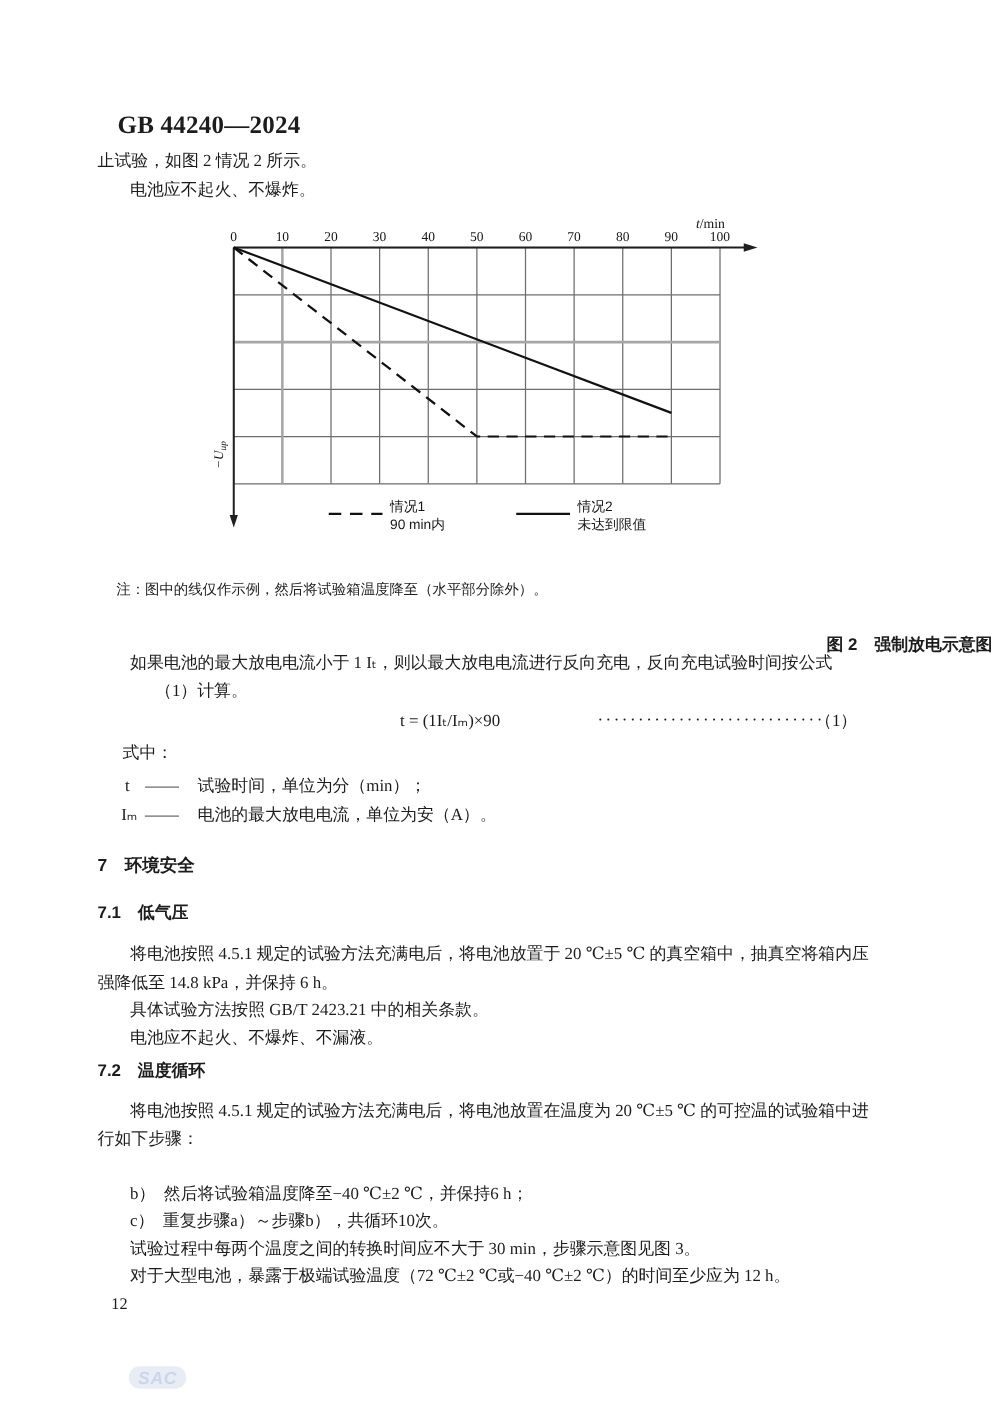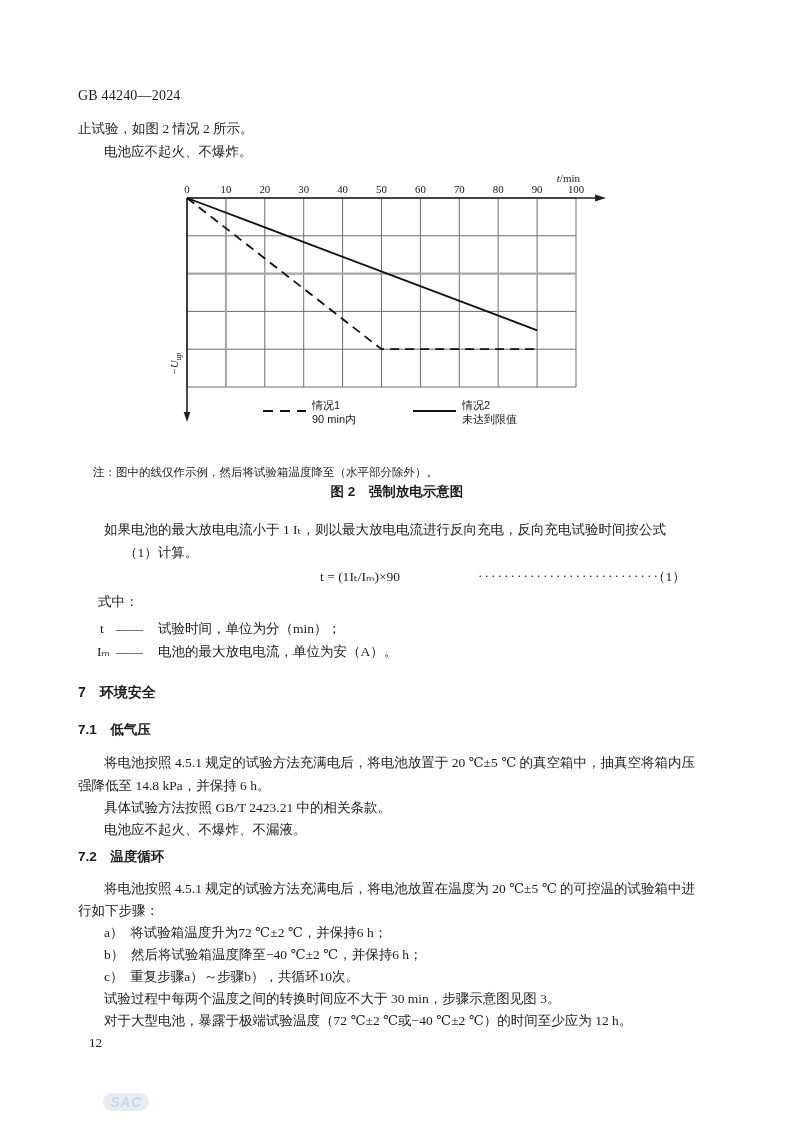--- a/index.html
+++ b/index.html
@@ -1,22 +1,22 @@
 <!DOCTYPE html>
 <html><head>
 <meta charset="utf-8">
 <style>
   html,body{margin:0;padding:0;background:#ffffff;}
   .page{position:relative;width:794px;height:1123px;background:#ffffff;overflow:hidden;
         font-family:"Liberation Serif","DejaVu Serif",serif;color:#1c1c1c;}
   .ln{position:absolute;white-space:pre;font-size:13.5px;line-height:1.2;}
   .small{font-size:11.5px;}
   .hd{font-family:"Liberation Sans","DejaVu Sans",sans-serif;font-weight:bold;}
-  .hdr{font-weight:normal;font-size:14px;letter-spacing:.2px;}
-  .center{left:0;width:794px;text-align:center;}
+  .hdr{font-weight:bold;font-size:20px;letter-spacing:.2px;margin-left:16px;}
+  .center{left:0;width:794px;text-align:right;margin-top:24px;}
   .var{font-family:"Liberation Serif","DejaVu Sans",serif;}
   .dots{letter-spacing:2px;overflow:hidden;display:inline-block;}
   .pgnum{font-size:13px;}
   .sac{position:absolute;left:103px;top:1093px;width:46px;height:18px;background:#e8edf5;
        border-radius:14px;display:flex;align-items:center;justify-content:center;
        color:#ccd6ea;font:italic bold 14px "Liberation Sans","DejaVu Sans",sans-serif;letter-spacing:.5px;}
   svg text{fill:#161616;}
   .tick{font:10.8px "Liberation Serif","DejaVu Serif",serif;}
   .axlab{font:italic 11px "Liberation Serif","DejaVu Serif",serif;}
   .axunit{font-style:normal;}
@@ -112,21 +112,20 @@
 
   <div class="ln hd" style="left:78px;top:722px;">7.1　低气压</div>
   <div class="ln" style="left:104px;top:755px;">将电池按照 4.5.1 规定的试验方法充满电后，将电池放置于 20 ℃±5 ℃ 的真空箱中，抽真空将箱内压</div>
   <div class="ln" style="left:78px;top:778px;">强降低至 14.8 kPa，并保持 6 h。</div>
   <div class="ln" style="left:104px;top:800px;">具体试验方法按照 GB/T 2423.21 中的相关条款。</div>
   <div class="ln" style="left:104px;top:822px;">电池应不起火、不爆炸、不漏液。</div>
 
   <div class="ln hd" style="left:78px;top:849px;">7.2　温度循环</div>
   <div class="ln" style="left:104px;top:881px;">将电池按照 4.5.1 规定的试验方法充满电后，将电池放置在温度为 20 ℃±5 ℃ 的可控温的试验箱中进</div>
   <div class="ln" style="left:78px;top:903px;">行如下步骤：</div>
-  <div class="ln" style="left:104px;top:925px;">a）  将试验箱温度升为72 ℃±2 ℃，并保持6 h；</div>
   <div class="ln" style="left:104px;top:947px;">b）  然后将试验箱温度降至−40 ℃±2 ℃，并保持6 h；</div>
   <div class="ln" style="left:104px;top:969px;">c）  重复步骤a）～步骤b），共循环10次。</div>
   <div class="ln" style="left:104px;top:991px;">试验过程中每两个温度之间的转换时间应不大于 30 min，步骤示意图见图 3。</div>
   <div class="ln" style="left:104px;top:1013px;">对于大型电池，暴露于极端试验温度（72 ℃±2 ℃或−40 ℃±2 ℃）的时间至少应为 12 h。</div>
 
   <div class="ln pgnum" style="left:89px;top:1035px;">12</div>
   <div class="sac">
       <span>SAC</span>
     </div>
 </div>

